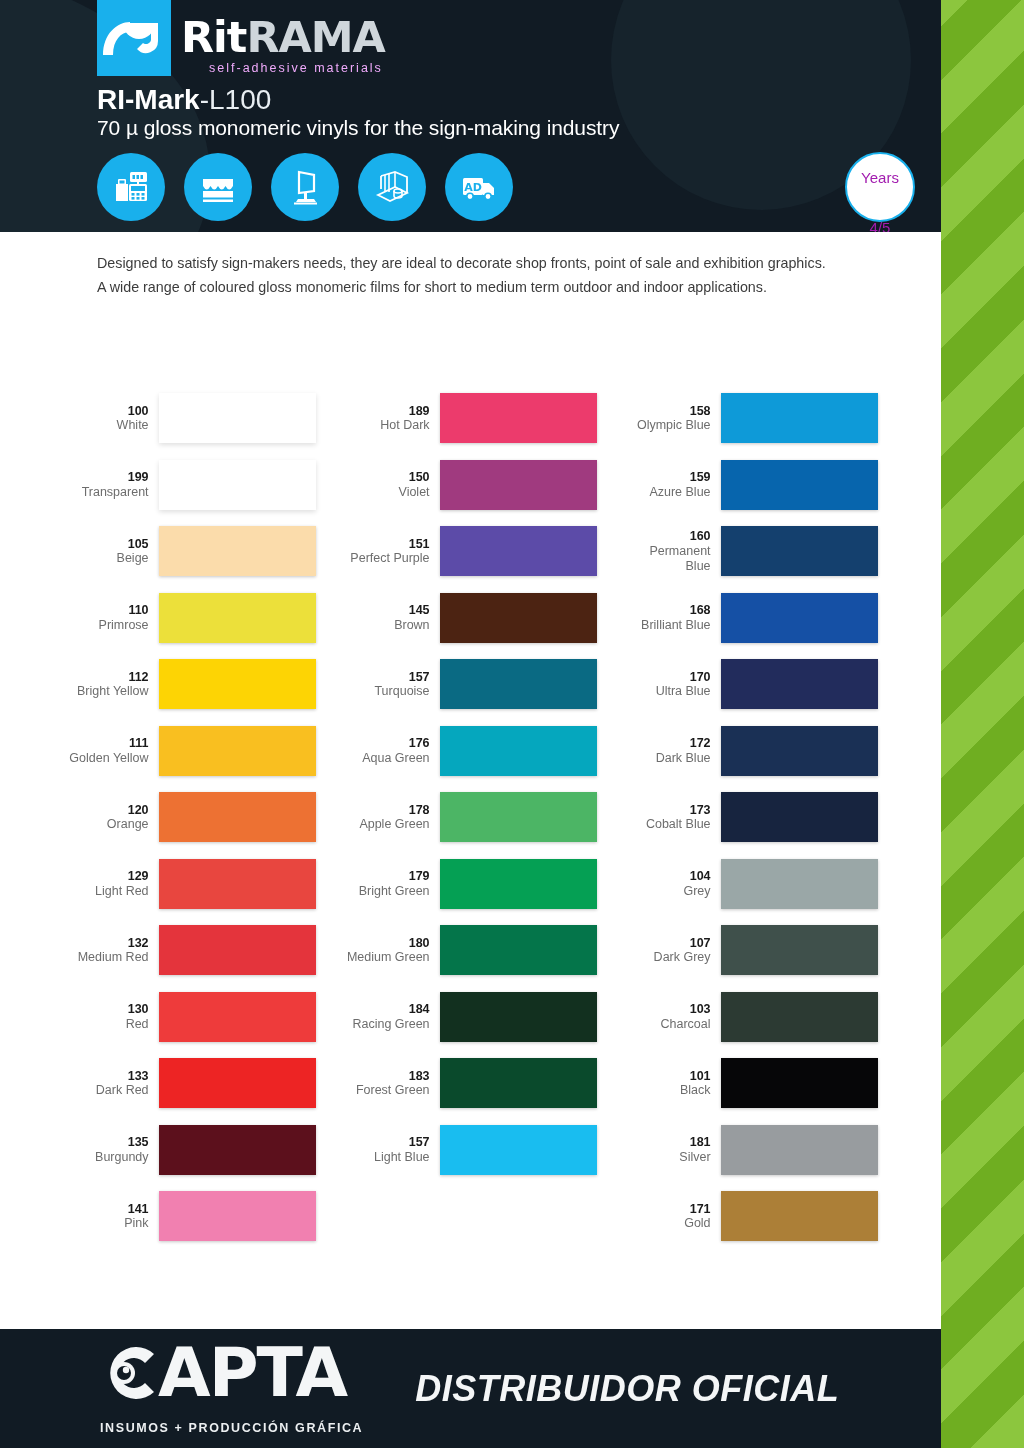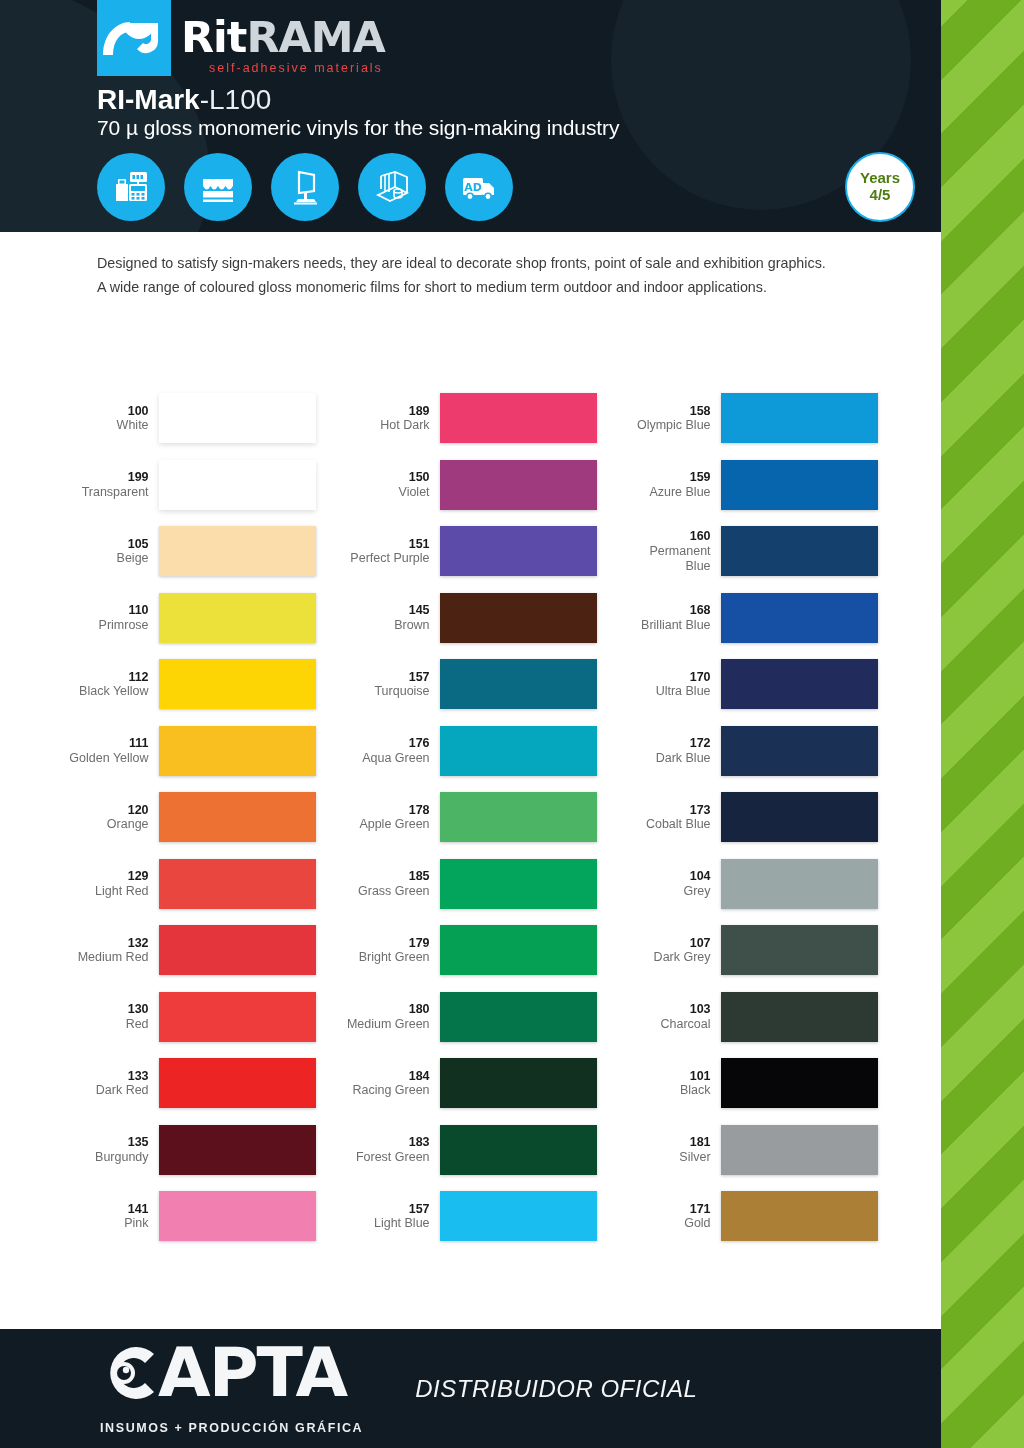--- a/index.html
+++ b/index.html
@@ -55,21 +55,21 @@
     width: 74px; height: 76px; background: #19b0ec; position: relative; overflow: hidden;
   }
   .rit-mark svg { position: absolute; left: 0; top: 0; }
   .rit-word-block { padding-left: 10px; padding-top: 17px; }
   .rit-word {
     font-size: 43px; font-weight: 700; color: #ffffff; letter-spacing: -1px;
     line-height: 0.95; font-family: "DejaVu Sans", sans-serif;
   }
   .rit-word .dim { color: #cfd6db; }
   .rit-tag {
-    font-size: 12.5px; color: #ef4444; letter-spacing: 2.0px; text-align: right;
+    font-size: 12.5px; color: #f0abfc; letter-spacing: 2.0px; text-align: right;
     margin-top: 3px; padding-right: 2px;
   }
 
   .prod-title {
     position: absolute; left: 97px; top: 85px;
     font-size: 28px; color: #ffffff; line-height: 1.05; white-space: nowrap;
   }
   .prod-title .strong { font-weight: 700; }
   .prod-title .thin { font-weight: 400; color: #e8eef2; }
   .prod-sub {
@@ -87,21 +87,21 @@
   .ic svg { display: block; }
 
   
   .years-badge {
     position: absolute; left: 845px; top: 152px;
     width: 70px; height: 70px; border-radius: 50%;
     background: #ffffff; border: 2.5px solid #19b0ec;
     display: flex; flex-direction: column; align-items: center; justify-content: center;
     line-height: 1.12;
   }
-  .years-badge span { color: #4d7c0f; font-weight: 700; font-size: 15px; }
+  .years-badge span { color: #a21caf; font-weight: 400; font-size: 15px; margin-top: 33px; }
 
   
   .desc {
     position: absolute; left: 97px; top: 252px; width: 760px;
     font-size: 14.3px; color: #3c3c3c; line-height: 1.65;
   }
 
   
   .grid {
     position: absolute; left: 60px; top: 385px; width: 860px;
@@ -132,21 +132,21 @@
     display: flex; align-items: center;
     font-size: 68px; font-weight: 700; color: #f4f6f7;
     font-family: "DejaVu Sans", sans-serif; letter-spacing: -2px; line-height: 0.85;
   }
   .capta-c { position: relative; width: 56px; height: 62px; margin-right: 2px; }
   .capta-sub {
     font-size: 12.5px; font-weight: 700; color: #eceff1; letter-spacing: 1.6px;
     margin-top: 17px; text-align: center;
   }
   .distrib {
-    margin-left: 52px; font-size: 24px; font-style: italic; font-weight: 400;
+    margin-left: 52px; font-size: 36px; font-style: italic; font-weight: 700;
     color: #f4f6f7; letter-spacing: 0.5px;
   }
 </style>
 </head>
 <body>
 
 <div class="page">
 
   <div class="green-panel"></div>
 
@@ -271,21 +271,21 @@
         <div class="row">
           <div class="labels">
             <div class="code">110</div>
             <div class="cname">Primrose</div>
           </div>
           <div class="swatch" style="background: rgb(236, 224, 58);"></div>
         </div>
         <div class="row">
           <div class="labels">
             <div class="code">112</div>
-            <div class="cname">Black Yellow</div>
+            <div class="cname">Bright Yellow</div>
           </div>
           <div class="swatch" style="background: rgb(253, 212, 4);"></div>
         </div>
         <div class="row">
           <div class="labels">
             <div class="code">111</div>
             <div class="cname">Golden Yellow</div>
           </div>
           <div class="swatch" style="background: rgb(249, 191, 32);"></div>
         </div>
@@ -381,27 +381,20 @@
             <div class="cname">Aqua Green</div>
           </div>
           <div class="swatch" style="background: rgb(5, 167, 190);"></div>
         </div>
         <div class="row">
           <div class="labels">
             <div class="code">178</div>
             <div class="cname">Apple Green</div>
           </div>
           <div class="swatch" style="background: rgb(76, 181, 101);"></div>
-        </div>
-        <div class="row">
-          <div class="labels">
-            <div class="code">185</div>
-            <div class="cname">Grass Green</div>
-          </div>
-          <div class="swatch" style="background: rgb(3, 164, 91);"></div>
         </div>
         <div class="row">
           <div class="labels">
             <div class="code">179</div>
             <div class="cname">Bright Green</div>
           </div>
           <div class="swatch" style="background: rgb(5, 160, 84);"></div>
         </div>
         <div class="row">
           <div class="labels">

